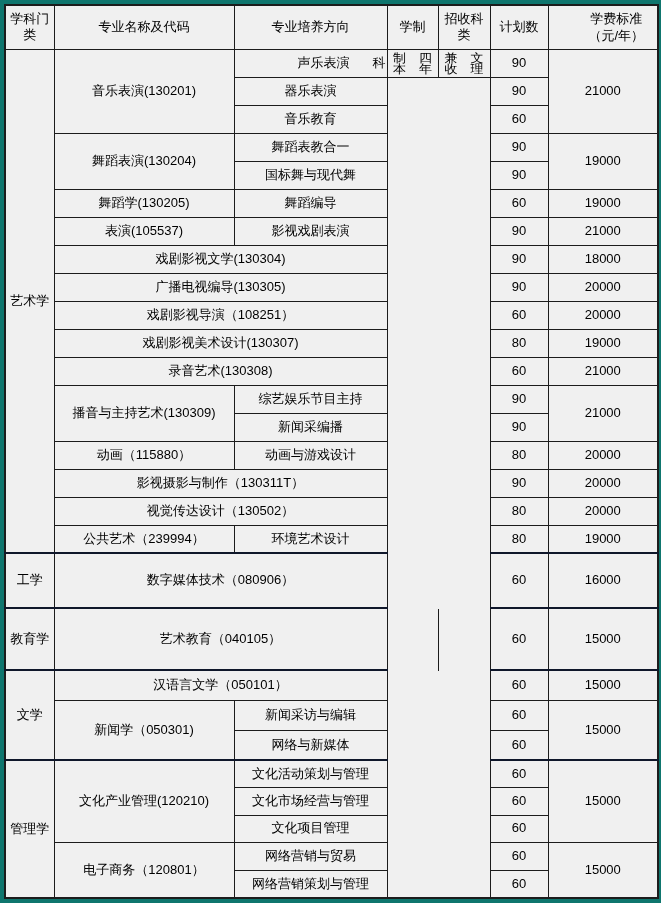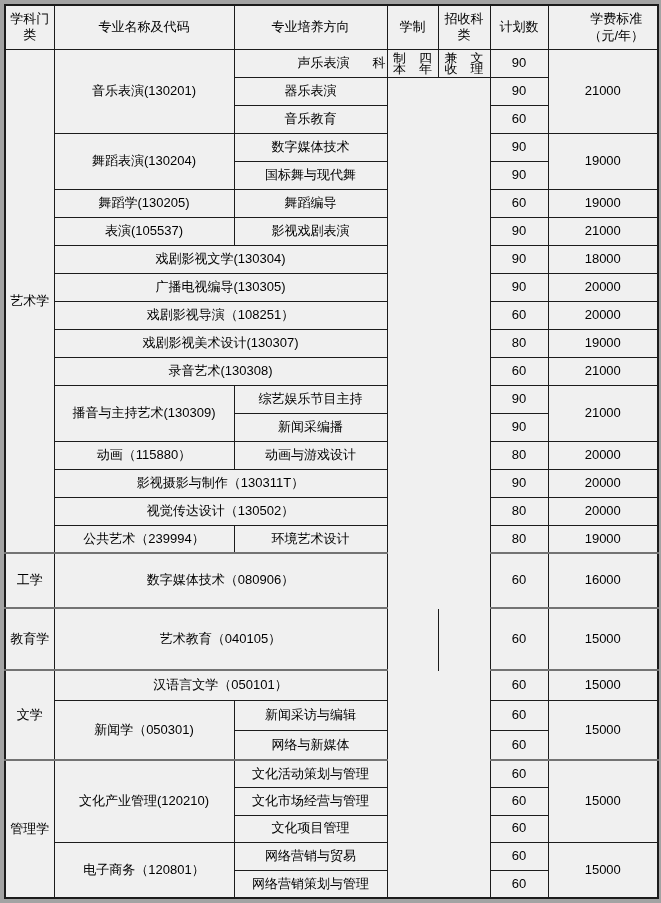--- a/index.html
+++ b/index.html
@@ -4,21 +4,21 @@
 <style>
   * { box-sizing: border-box; }
   html, body {
     margin: 0; padding: 0;
     background: #f0f0f0;
     font-family: "Liberation Sans", "DejaVu Sans", sans-serif;
     color: #000;
   }
   .canvas {
     width: 661px; height: 903px;
-    background: #a3a3a3;
+    background: #0f766e;
     padding: 4px 0 0 4px;
     overflow: hidden;
   }
   table.plan {
     border-collapse: collapse;
     table-layout: fixed;
     width: 653px;
     border: 2px solid #1c1c1c;
     background: #f0f0f0;
   }
@@ -31,21 +31,21 @@
     padding: 0 2px;
     overflow: hidden;
     line-height: 1.25;
   }
   tr { height: 28px; }
   tr.hdr { height: 44px; }
   tr.h55 { height: 55px; }
   tr.h62 { height: 62px; }
   tr.h30 { height: 30px; }
   tr.h27 { height: 27px; }
-  tr.sect > td { border-top: 2px solid #737373; }
+  tr.sect > td { border-top: 2px solid #0f172a; }
   th.cat-h { padding: 0 4px; }
   .fee-h div { line-height: 17px; padding-left: 27px; }
   
   td.dir-special { position: relative; padding-left: 28px; }
   td.dir-special .overflow {
     position: absolute; right: 1px; top: 50%;
     transform: translateY(-50%);
   }
   
   td.vcell { padding: 0; }
@@ -133,21 +133,21 @@
     <td class="num">90</td>
   </tr>
 
   <tr>
     <td>音乐教育</td>
     <td class="num">60</td>
   </tr>
 
   <tr>
     <td rowspan="2">舞蹈表演(130204)</td>
-    <td>数字媒体技术</td>
+    <td>舞蹈表教合一</td>
     <td class="num">90</td>
     <td rowspan="2" class="num">19000</td>
   </tr>
   <tr>
     <td>国标舞与现代舞</td>
     <td class="num">90</td>
   </tr>
 
   <tr>
     <td>舞蹈学(130205)</td>

